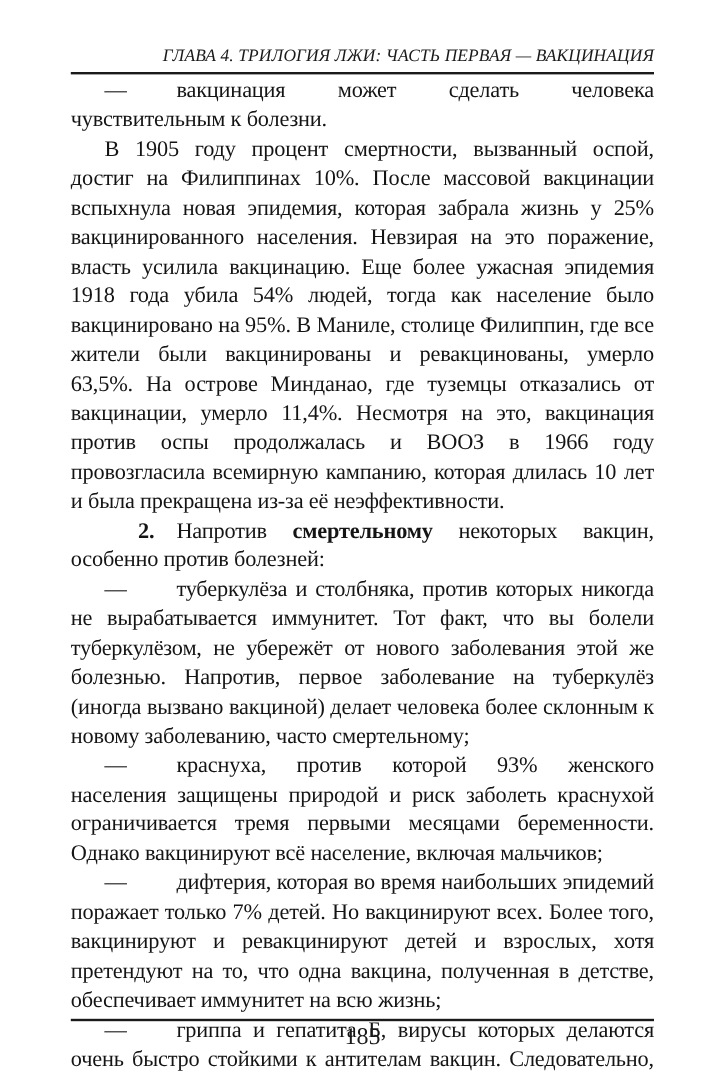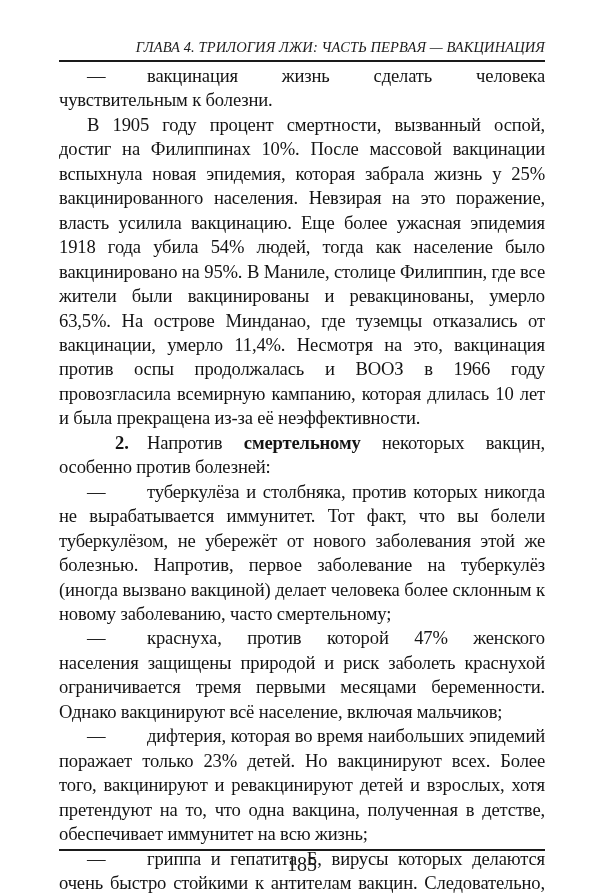--- a/index.html
+++ b/index.html
@@ -28,24 +28,24 @@
   }
 </style>
 </head>
 <body>
 
 <div class="page">
   <div class="running-head">ГЛАВА 4. ТРИЛОГИЯ ЛЖИ: ЧАСТЬ ПЕРВАЯ — ВАКЦИНАЦИЯ</div>
   <div class="top-rule"></div>
 
   <div class="body-text">
-    <p class="dash"><span class="dash-mark">—</span><span>вакцинация жизнь сделать человека чувствительным к болезни.</span></p>
+    <p class="dash"><span class="dash-mark">—</span><span>вакцинация может сделать человека чувствительным к болезни.</span></p>
     <p>В 1905 году процент смертности, вызванный оспой, достиг на Филиппинах 10%. После массовой вакцинации вспыхнула новая эпидемия, которая забрала жизнь у 25% вакцинированного населения. Невзирая на это поражение, власть усилила вакцинацию. Еще более ужасная эпидемия 1918 года убила 54% людей, тогда как население было вакцинировано на 95%. В Маниле, столице Филиппин, где все жители были вакцинированы и ревакцинованы, умерло 63,5%. На острове Минданао, где туземцы отказались от вакцинации, умерло 11,4%. Несмотря на это, вакцинация против оспы продолжалась и ВООЗ в 1966 году провозгласила всемирную кампанию, которая длилась 10 лет и была прекращена из-за её неэффективности.</p>
     <p class="num"><span class="num-mark">2.</span><span>Напротив </span><span class="bold">смертельному</span><span> некоторых вакцин, особенно против болезней:</span></p>
     <p class="dash"><span class="dash-mark">—</span><span>туберкулёза и столбняка, против которых никогда не вырабатывается иммунитет. Тот факт, что вы болели туберкулёзом, не убережёт от нового заболевания этой же болезнью. Напротив, первое заболевание на туберкулёз (иногда вызвано вакциной) делает человека более склонным к новому заболеванию, часто смертельному;</span></p>
-    <p class="dash"><span class="dash-mark">—</span><span>краснуха, против которой 47% женского населения защищены природой и риск заболеть краснухой ограничивается тремя первыми месяцами беременности. Однако вакцинируют всё население, включая мальчиков;</span></p>
-    <p class="dash"><span class="dash-mark">—</span><span>дифтерия, которая во время наибольших эпидемий поражает только 23% детей. Но вакцинируют всех. Более того, вакцинируют и ревакцинируют детей и взрослых, хотя претендуют на то, что одна вакцина, полученная в детстве, обеспечивает иммунитет на всю жизнь;</span></p>
+    <p class="dash"><span class="dash-mark">—</span><span>краснуха, против которой 93% женского населения защищены природой и риск заболеть краснухой ограничивается тремя первыми месяцами беременности. Однако вакцинируют всё население, включая мальчиков;</span></p>
+    <p class="dash"><span class="dash-mark">—</span><span>дифтерия, которая во время наибольших эпидемий поражает только 7% детей. Но вакцинируют всех. Более того, вакцинируют и ревакцинируют детей и взрослых, хотя претендуют на то, что одна вакцина, полученная в детстве, обеспечивает иммунитет на всю жизнь;</span></p>
     <p class="dash"><span class="dash-mark">—</span><span>гриппа и гепатита Б, вирусы которых делаются очень быстро стойкими к антителам вакцин. Следовательно, эти две вакцины полностью ненужные, кроме того, что они ещё и чрезвычайно опасные.</span></p>
   </div>
 
   <div class="bottom-rule"></div>
   <div class="page-number">185</div>
 </div>
 
 </body></html>

